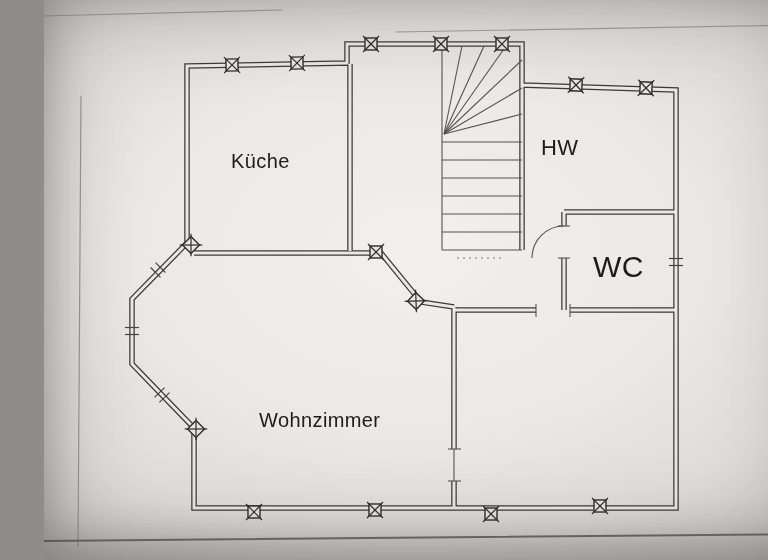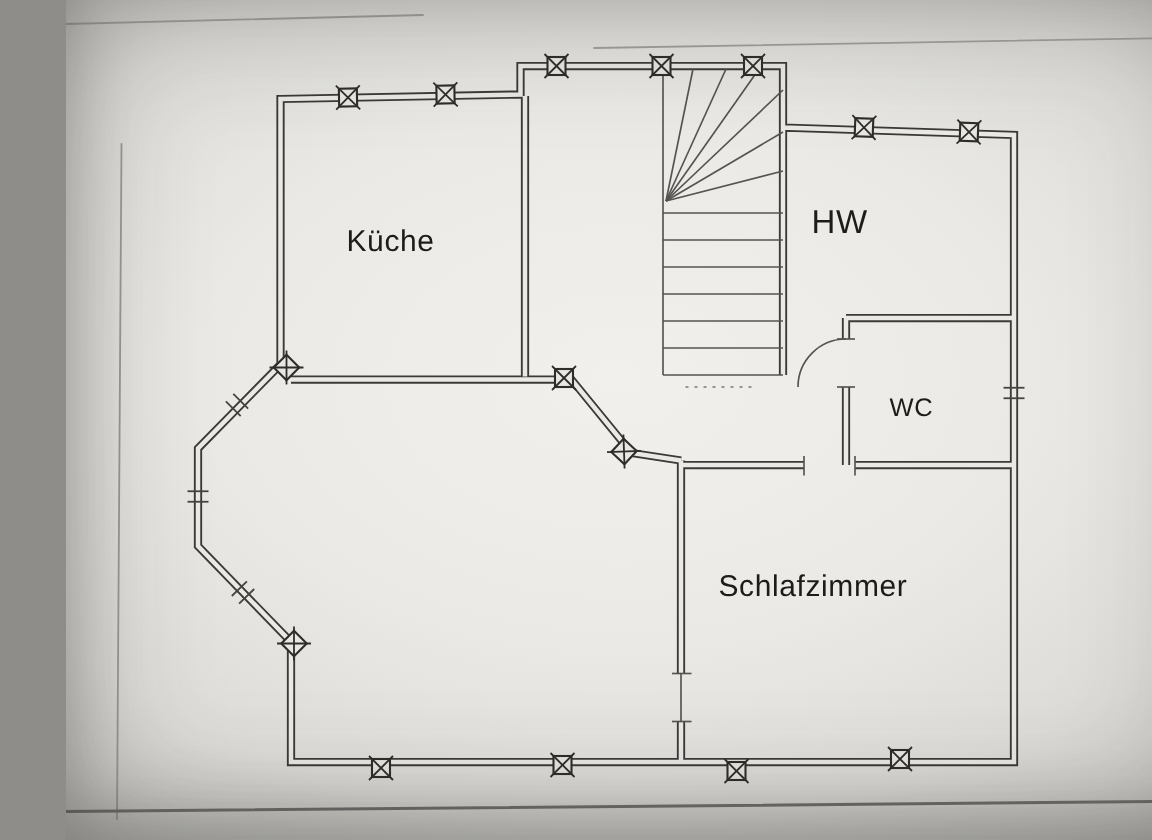--- a/index.html
+++ b/index.html
@@ -11,21 +11,21 @@
     margin-left:44px;
   }
   #vignette{
     position:absolute;inset:0;pointer-events:none;
     box-shadow:inset 0 0 90px rgba(60,60,58,.38), inset 0 -18px 40px rgba(60,60,58,.25);
   }
   svg{position:absolute;inset:0;display:block;}
   .label{position:absolute;color:#1d1c1a;letter-spacing:.4px;white-space:nowrap;}
   .label-kueche{left:187px;top:150px;font-size:20px;}
   .label-hw{left:497px;top:135px;font-size:22px;}
-  .label-wc{left:549px;top:262px;font-size:17px;}
+  .label-wc{left:549px;top:250px;font-size:30px;}
   .label-wohnzimmer{left:215px;top:409px;font-size:20px;}
   .label-schlafzimmer{left:435px;top:380px;font-size:20px;}
 </style>
 </head>
 <body>
 
 <div id="stage">
 
   <svg viewBox="0 0 768 560" width="768" height="560">
 
@@ -121,16 +121,16 @@
       <use href="#wticks" transform="translate(114,270) rotate(45)"></use>
       <use href="#wticks" transform="translate(88,331)"></use>
       <use href="#wticks" transform="translate(118,395) rotate(-44)"></use>
       <use href="#wticks" transform="translate(632,262)"></use>
     </g>
   </svg>
 
   <div class="label label-kueche">Küche</div>
   <div class="label label-hw">HW</div>
   <div class="label label-wc">WC</div>
-  <div class="label label-schlafzimmer">Schlafzimmer</div>
+  <div class="label label-wohnzimmer">Wohnzimmer</div>
 
   <div id="vignette"></div>
 </div>
 
 </body></html>

